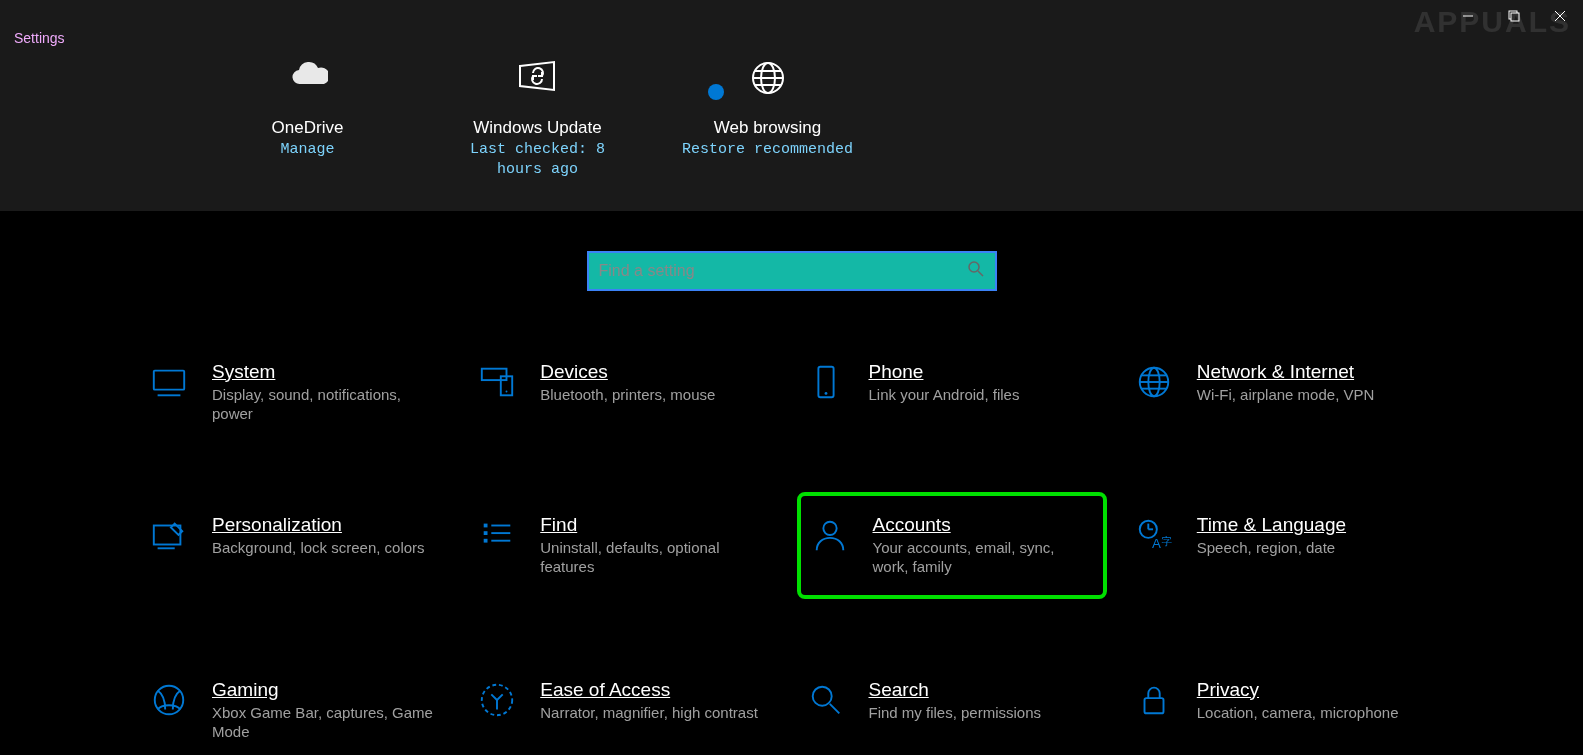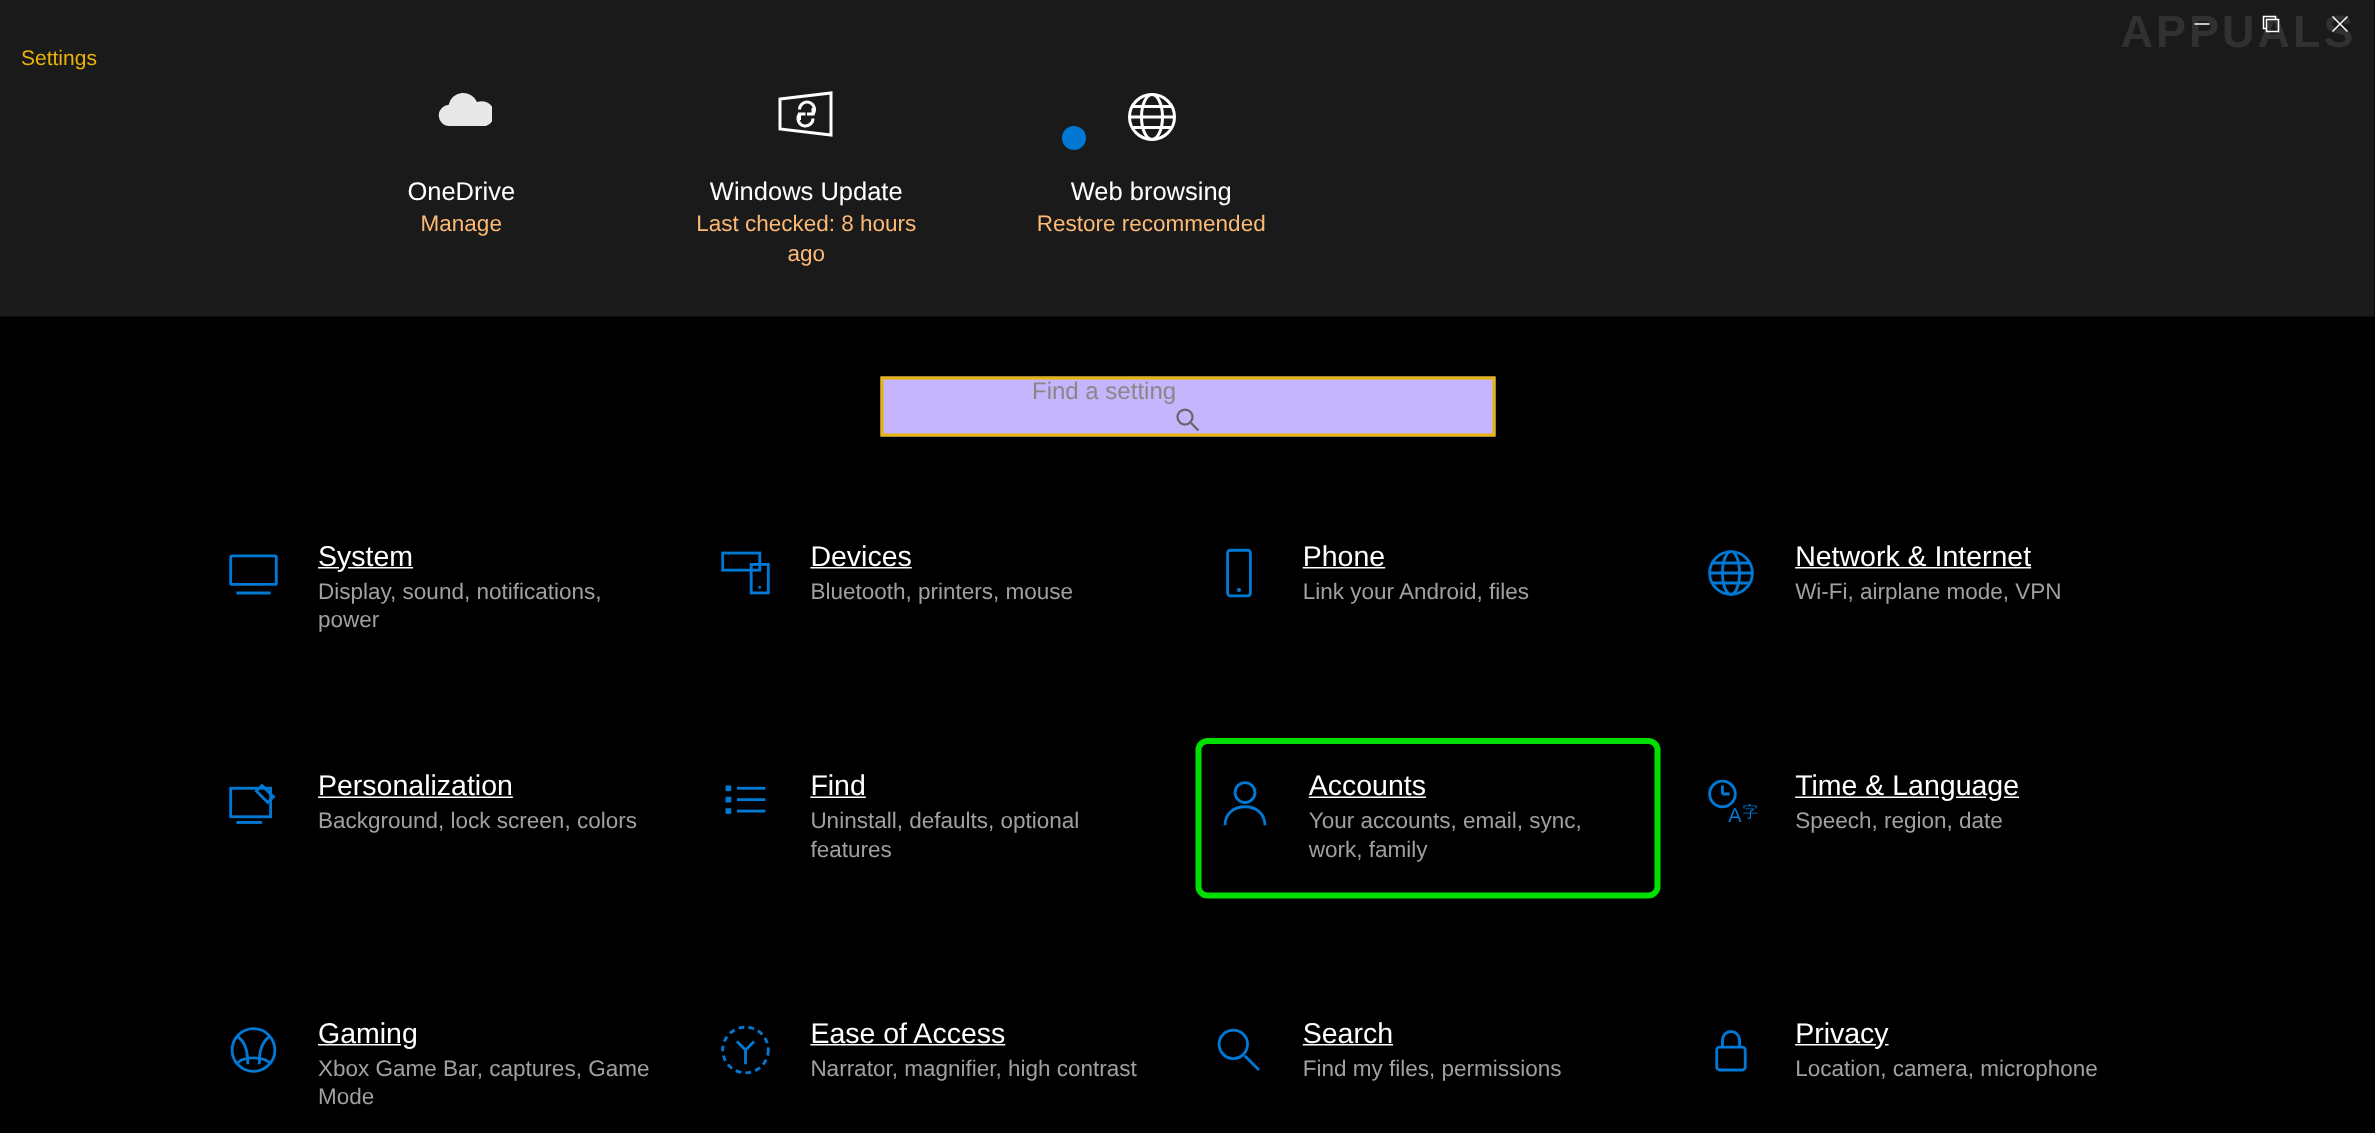--- a/index.html
+++ b/index.html
@@ -14,21 +14,21 @@
   }
   .titlebar {
     height: 36px;
     display: flex;
     align-items: center;
     padding-left: 14px;
     background: #1a1a1a;
   }
   .titlebar-title {
     font-size: 14px;
-    color: #eab308;
+    color: #f0abfc;
     margin-top: 40px;
   }
   .window-controls {
     position: absolute;
     top: 0;
     right: 0;
     display: flex;
   }
   .window-btn {
     width: 46px;
@@ -100,37 +100,37 @@
     border-radius: 50%;
     bottom: -2px; left: 28px;
   }
   .status-title {
     font-size: 17px;
     color: #ffffff;
     margin-bottom: 2px;
   }
   .status-sub {
     font-size: 15px;
-    color: #fdba74;
+    color: #7dd3fc;
     line-height: 1.35;
+    font-family: Liberation Mono, monospace;
   }
   .search-row {
     display:flex;
     justify-content:center;
     margin-top: 40px;
   }
   .search-box {
     width: 410px;
     height: 40px;
-    background: #c4b5fd;
-    border: 2px solid #eab308;
+    background: #14b8a6;
+    border: 2px solid #3b82f6;
     display: flex;
     align-items: center;
     padding: 0 10px;
-    flex-direction: column;
   }
   .search-input {
     flex:1;
     border:none;
     outline:none;
     font-size: 16px;
     background: transparent;
     color: #333;
   }
   .search-input::placeholder { color: #888; }

